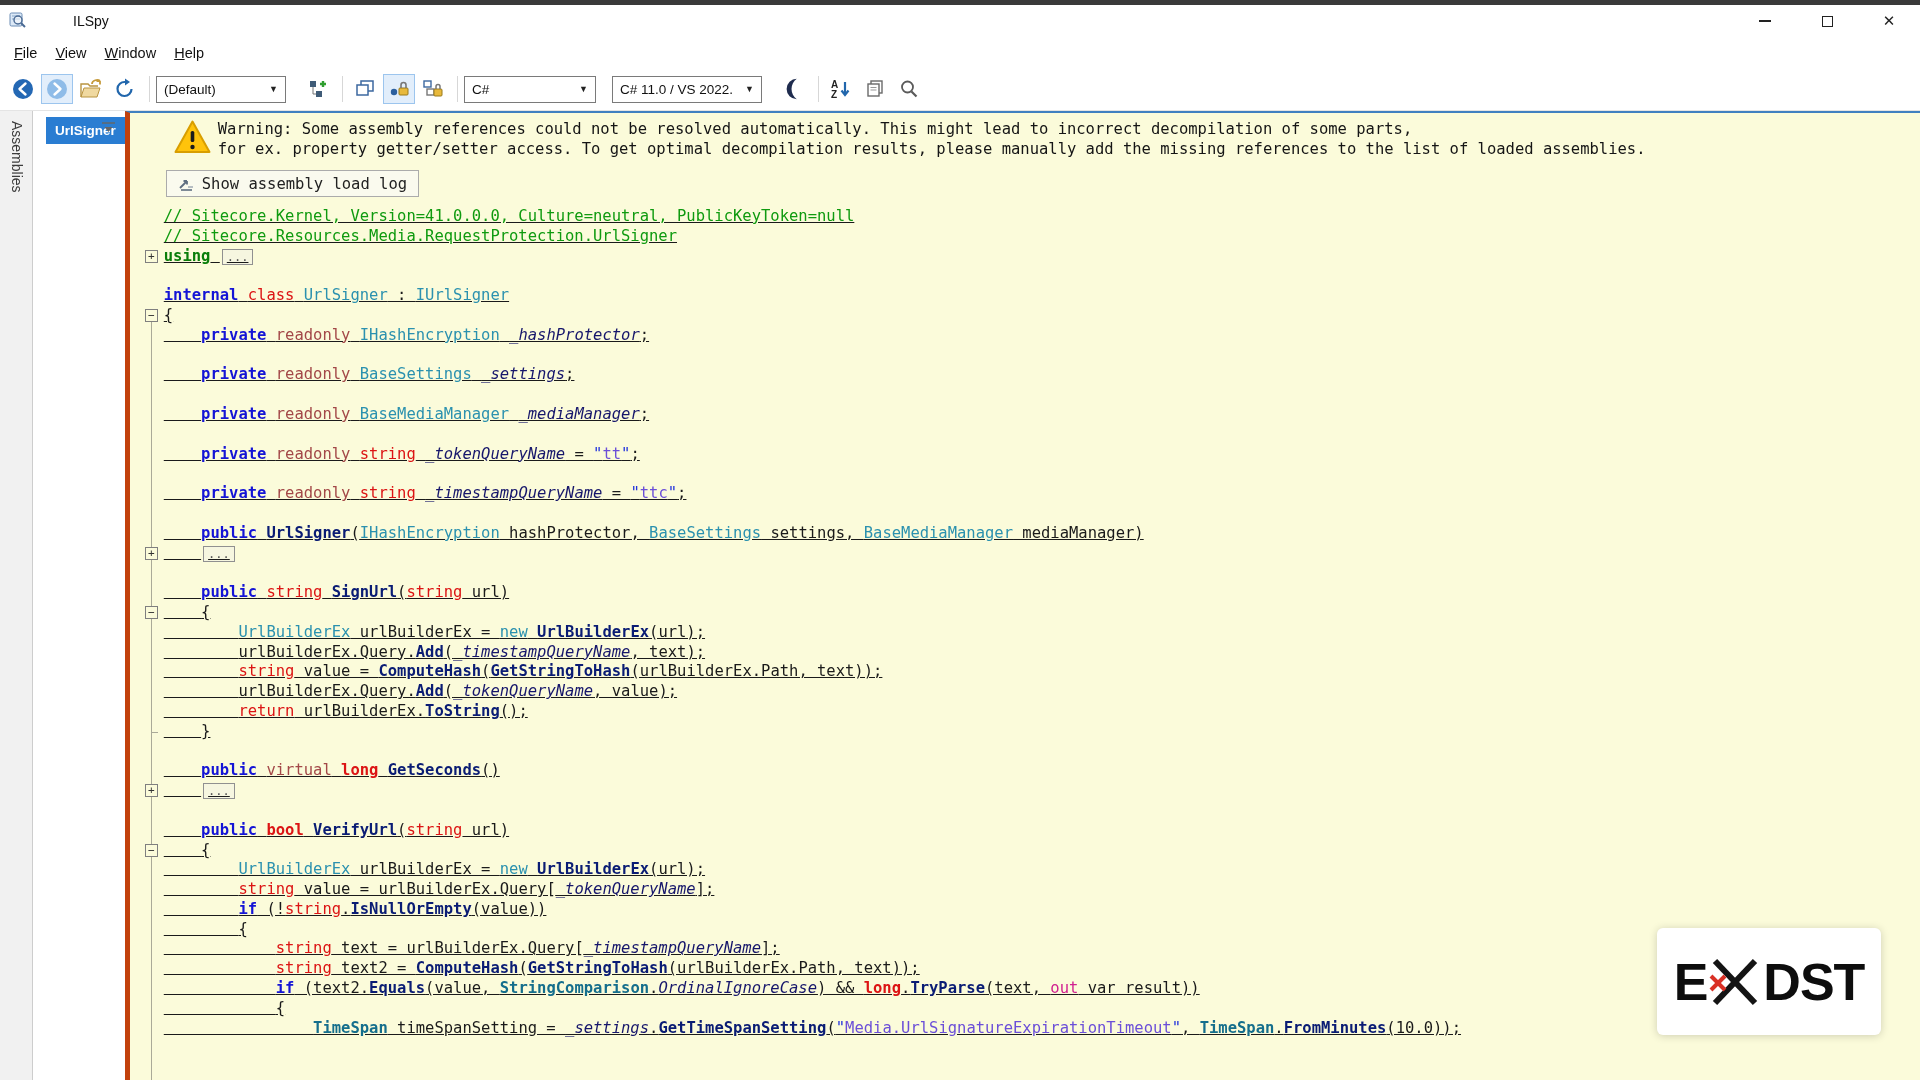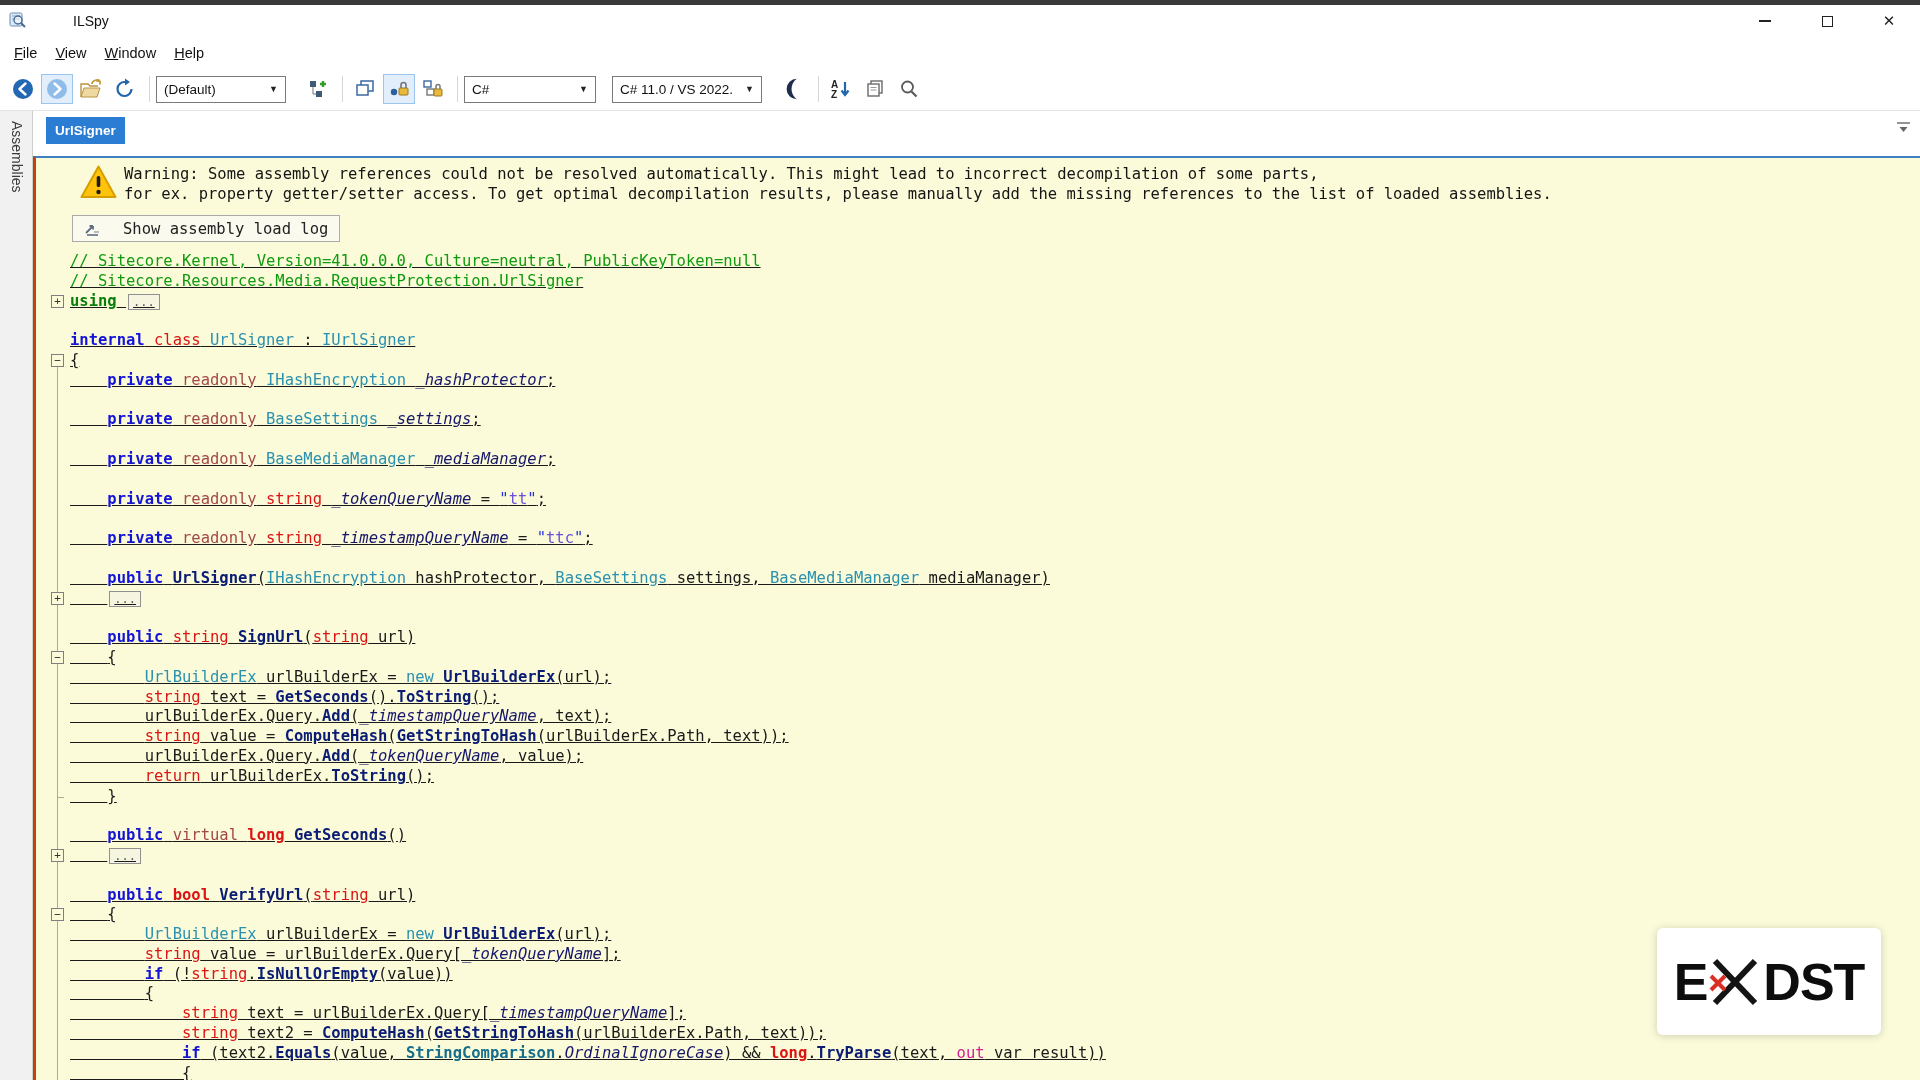--- a/index.html
+++ b/index.html
@@ -26,33 +26,33 @@
   .tbtn.boxed { background:#e2eefb; border:1px solid #9cc5ee; }
   .tsep { width:1px; height:26px; background:#d7d7d7; margin:0 6px; }
   .combo { height:27px; background:#fff; border:1px solid #7a7a7a; display:flex; align-items:center;
            padding:0 7px; font-size:13.5px; color:#111; margin-right:16px; }
   .combo .caret { margin-left:auto; font-size:9px; color:#222; padding-left:8px; }
   .combo.w1 { width:130px; } .combo.w2 { width:132px; } .combo.w3 { width:150px; }
   
   .main { position:absolute; top:111px; left:0; right:0; bottom:0; display:flex; }
   .sidestrip { width:33px; background:#f1f1f1; border-right:1px solid #cdcdcd; }
   .sidelabel { writing-mode:vertical-rl; font-size:14px; color:#3c3c3c; margin:10px 0 0 9px; }
-  .content { flex:1; display:flex; flex-direction:column; min-width:0; }
+  .content { flex:1; display:flex; flex-direction:row; min-width:0; }
   .tabrow { height:33px; background:#fff; position:relative; display:flex; align-items:flex-end; padding-left:13px; }
   .tab { height:27px; background:#2a7dd2; color:#fff; font-weight:bold; font-size:13.5px;
          padding:0 9px; display:flex; align-items:center; }
   .tabmenu { position:absolute; right:9px; top:9px; }
-  .panel { flex:1; background:#fbfbda; border-top:2px solid #4080c0; border-left:3px solid #c2410c;
-           position:relative; overflow:hidden;margin-top:12px; }
+  .panel { flex:1; background:#fbfbda; border-top:2px solid #4080c0; border-left:5px solid #c2410c;
+           position:relative; overflow:hidden; }
   
   .warn-icon { position:absolute; left:44px; top:7px; }
   .warn-text { position:absolute; left:88px; top:6px; font-family:"DejaVu Sans Mono", monospace;
                font-size:15.5px; line-height:20px; color:#151515; white-space:pre; }
   .loadlog-btn { position:absolute; left:36px; top:57px; height:27px; display:flex; align-items:center;
-                 gap:22px; padding:0 11px; background:#fafaee; border:1px solid #ababab;
+                 gap:7px; padding:0 11px; background:#fafaee; border:1px solid #ababab;
                  font-family:"DejaVu Sans Mono", monospace; font-size:15.5px; color:#222; }
   
   .code { position:absolute; left:0; top:94px; right:0; bottom:0; font-family:"DejaVu Sans Mono", monospace;
           font-size:15.5px;text-decoration:underline; }
   .gutline { position:absolute; left:21px; top:115px; bottom:0; width:1px; background:#aaaa98; }
   .cl { height:19.8px; line-height:19.8px; display:flex; white-space:pre; position:relative; }
   .gut { width:34px; flex:none; position:relative; }
   .fold { position:absolute; left:15px; top:3px; width:13px; height:13px; border:1px solid #7f7f7f;
           background:#fbfbda; font:11px/11px "DejaVu Sans Mono", monospace; text-align:center; color:#333; }
   .tick { position:absolute; left:21px; top:10px; width:7px; height:1px; background:#aaaa98; }
@@ -263,21 +263,20 @@
               <div class="cl"><span class="gut"></span><span class="lt"><span>    </span><span class="k">private</span><span class="p"> </span><span class="m">readonly</span><span class="p"> </span><span class="r">string</span><span class="p"> </span><span class="f">_tokenQueryName</span><span class="p"> = </span><span class="q">"</span><span class="s">tt</span><span class="q">"</span><span class="p">;</span></span></div>
               <div class="cl"><span class="gut"></span><span class="lt"></span></div>
               <div class="cl"><span class="gut"></span><span class="lt"><span>    </span><span class="k">private</span><span class="p"> </span><span class="m">readonly</span><span class="p"> </span><span class="r">string</span><span class="p"> </span><span class="f">_timestampQueryName</span><span class="p"> = </span><span class="q">"</span><span class="s">ttc</span><span class="q">"</span><span class="p">;</span></span></div>
               <div class="cl"><span class="gut"></span><span class="lt"></span></div>
               <div class="cl"><span class="gut"></span><span class="lt"><span>    </span><span class="k">public</span><span class="p"> </span><span class="mb">UrlSigner</span><span class="p">(</span><span class="t">IHashEncryption</span><span class="p"> hashProtector, </span><span class="t">BaseSettings</span><span class="p"> settings, </span><span class="t">BaseMediaManager</span><span class="p"> mediaManager)</span></span></div>
               <div class="cl"><span class="gut"><span class="fold">+</span></span><span class="lt"><span>    </span><span class="cbox">...</span></span></div>
               <div class="cl"><span class="gut"></span><span class="lt"></span></div>
               <div class="cl"><span class="gut"></span><span class="lt"><span>    </span><span class="k">public</span><span class="p"> </span><span class="r">string</span><span class="p"> </span><span class="mb">SignUrl</span><span class="p">(</span><span class="r">string</span><span class="p"> url)</span></span></div>
               <div class="cl"><span class="gut"><span class="fold">−</span></span><span class="lt"><span>    </span><span class="p">{</span></span></div>
               <div class="cl"><span class="gut"></span><span class="lt"><span>        </span><span class="t">UrlBuilderEx</span><span class="p"> urlBuilderEx = </span><span class="t">new</span><span class="p"> </span><span class="mb">UrlBuilderEx</span><span class="p">(url);</span></span></div>
-              <div class="cl"><span class="gut"></span><span class="lt"><span>        </span><span class="r">string</span><span class="p"> text = </span><span class="mb">GetSeconds</span><span class="p">().</span><span class="mb">ToString</span><span class="p">();</span></span></div>
               <div class="cl"><span class="gut"></span><span class="lt"><span>        </span><span class="p">urlBuilderEx.Query.</span><span class="mb">Add</span><span class="p">(</span><span class="f">_timestampQueryName</span><span class="p">, text);</span></span></div>
               <div class="cl"><span class="gut"></span><span class="lt"><span>        </span><span class="r">string</span><span class="p"> value = </span><span class="mb">ComputeHash</span><span class="p">(</span><span class="mb">GetStringToHash</span><span class="p">(urlBuilderEx.Path, text));</span></span></div>
               <div class="cl"><span class="gut"></span><span class="lt"><span>        </span><span class="p">urlBuilderEx.Query.</span><span class="mb">Add</span><span class="p">(</span><span class="f">_tokenQueryName</span><span class="p">, value);</span></span></div>
               <div class="cl"><span class="gut"></span><span class="lt"><span>        </span><span class="r">return</span><span class="p"> urlBuilderEx.</span><span class="mb">ToString</span><span class="p">();</span></span></div>
               <div class="cl"><span class="gut"><span class="tick"></span></span><span class="lt"><span>    </span><span class="p">}</span></span></div>
               <div class="cl"><span class="gut"></span><span class="lt"></span></div>
               <div class="cl"><span class="gut"></span><span class="lt"><span>    </span><span class="k">public</span><span class="p"> </span><span class="m">virtual</span><span class="p"> </span><span class="rb">long</span><span class="p"> </span><span class="mb">GetSeconds</span><span class="p">()</span></span></div>
               <div class="cl"><span class="gut"><span class="fold">+</span></span><span class="lt"><span>    </span><span class="cbox">...</span></span></div>
               <div class="cl"><span class="gut"></span><span class="lt"></span></div>
               <div class="cl"><span class="gut"></span><span class="lt"><span>    </span><span class="k">public</span><span class="p"> </span><span class="rb">bool</span><span class="p"> </span><span class="mb">VerifyUrl</span><span class="p">(</span><span class="r">string</span><span class="p"> url)</span></span></div>

